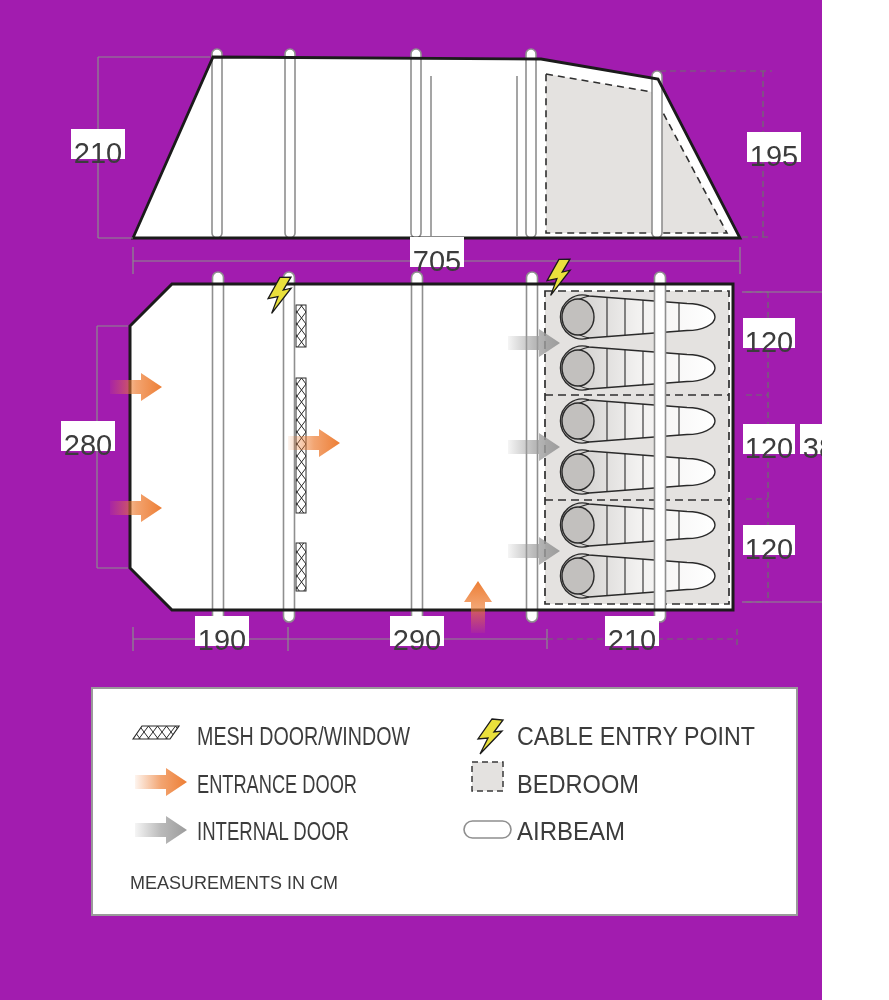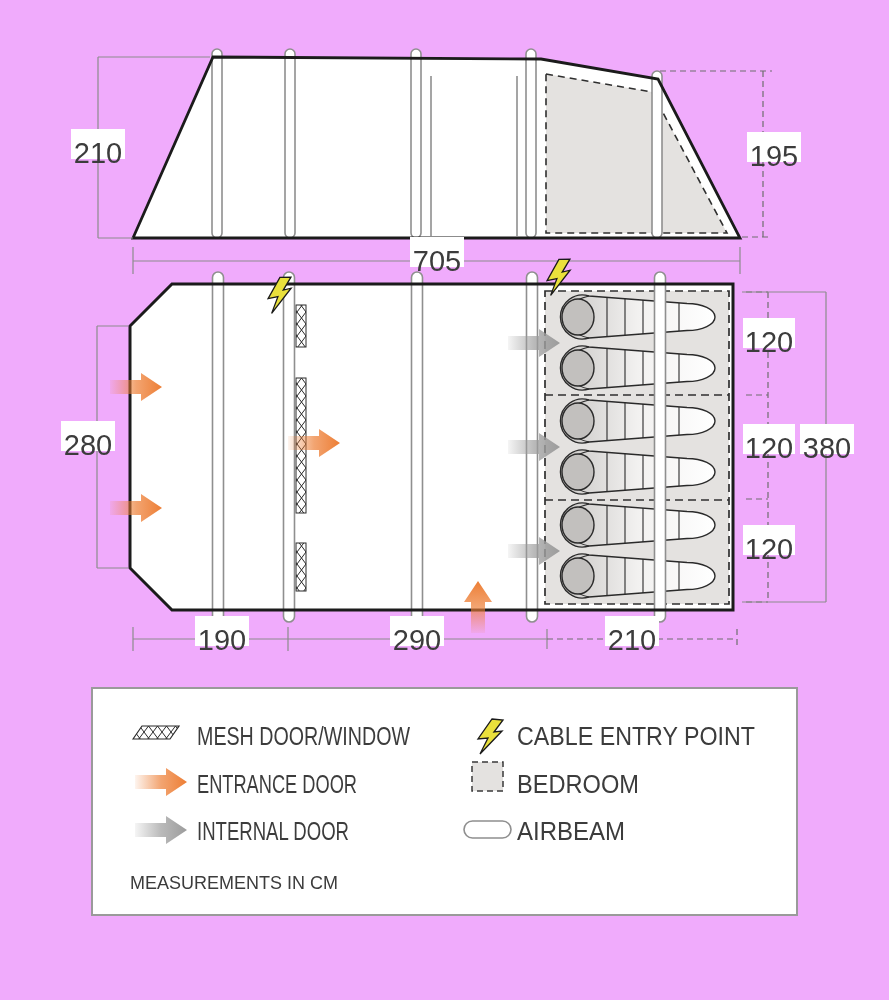--- a/index.html
+++ b/index.html
@@ -1,16 +1,16 @@
 <!DOCTYPE html>
 <html><head>
 <meta charset="utf-8">
 <style>
   html,body{margin:0;padding:0;background:#ffffff;}
-  .page{width:889px;height:1000px;position:relative;background:#f0abfc;overflow:hidden;}
+  .page{width:822px;height:1000px;position:relative;background:#a21caf;overflow:hidden;}
   svg{display:block;font-family:"Liberation Sans","DejaVu Sans",sans-serif;}
   text{fill:#3c3c3c;}
   .dim{font-size:29px;}
   .leg{font-size:26px;letter-spacing:0px;}
   .note{font-size:19px;}
 </style>
 </head>
 <body>
 
 <div class="page">

